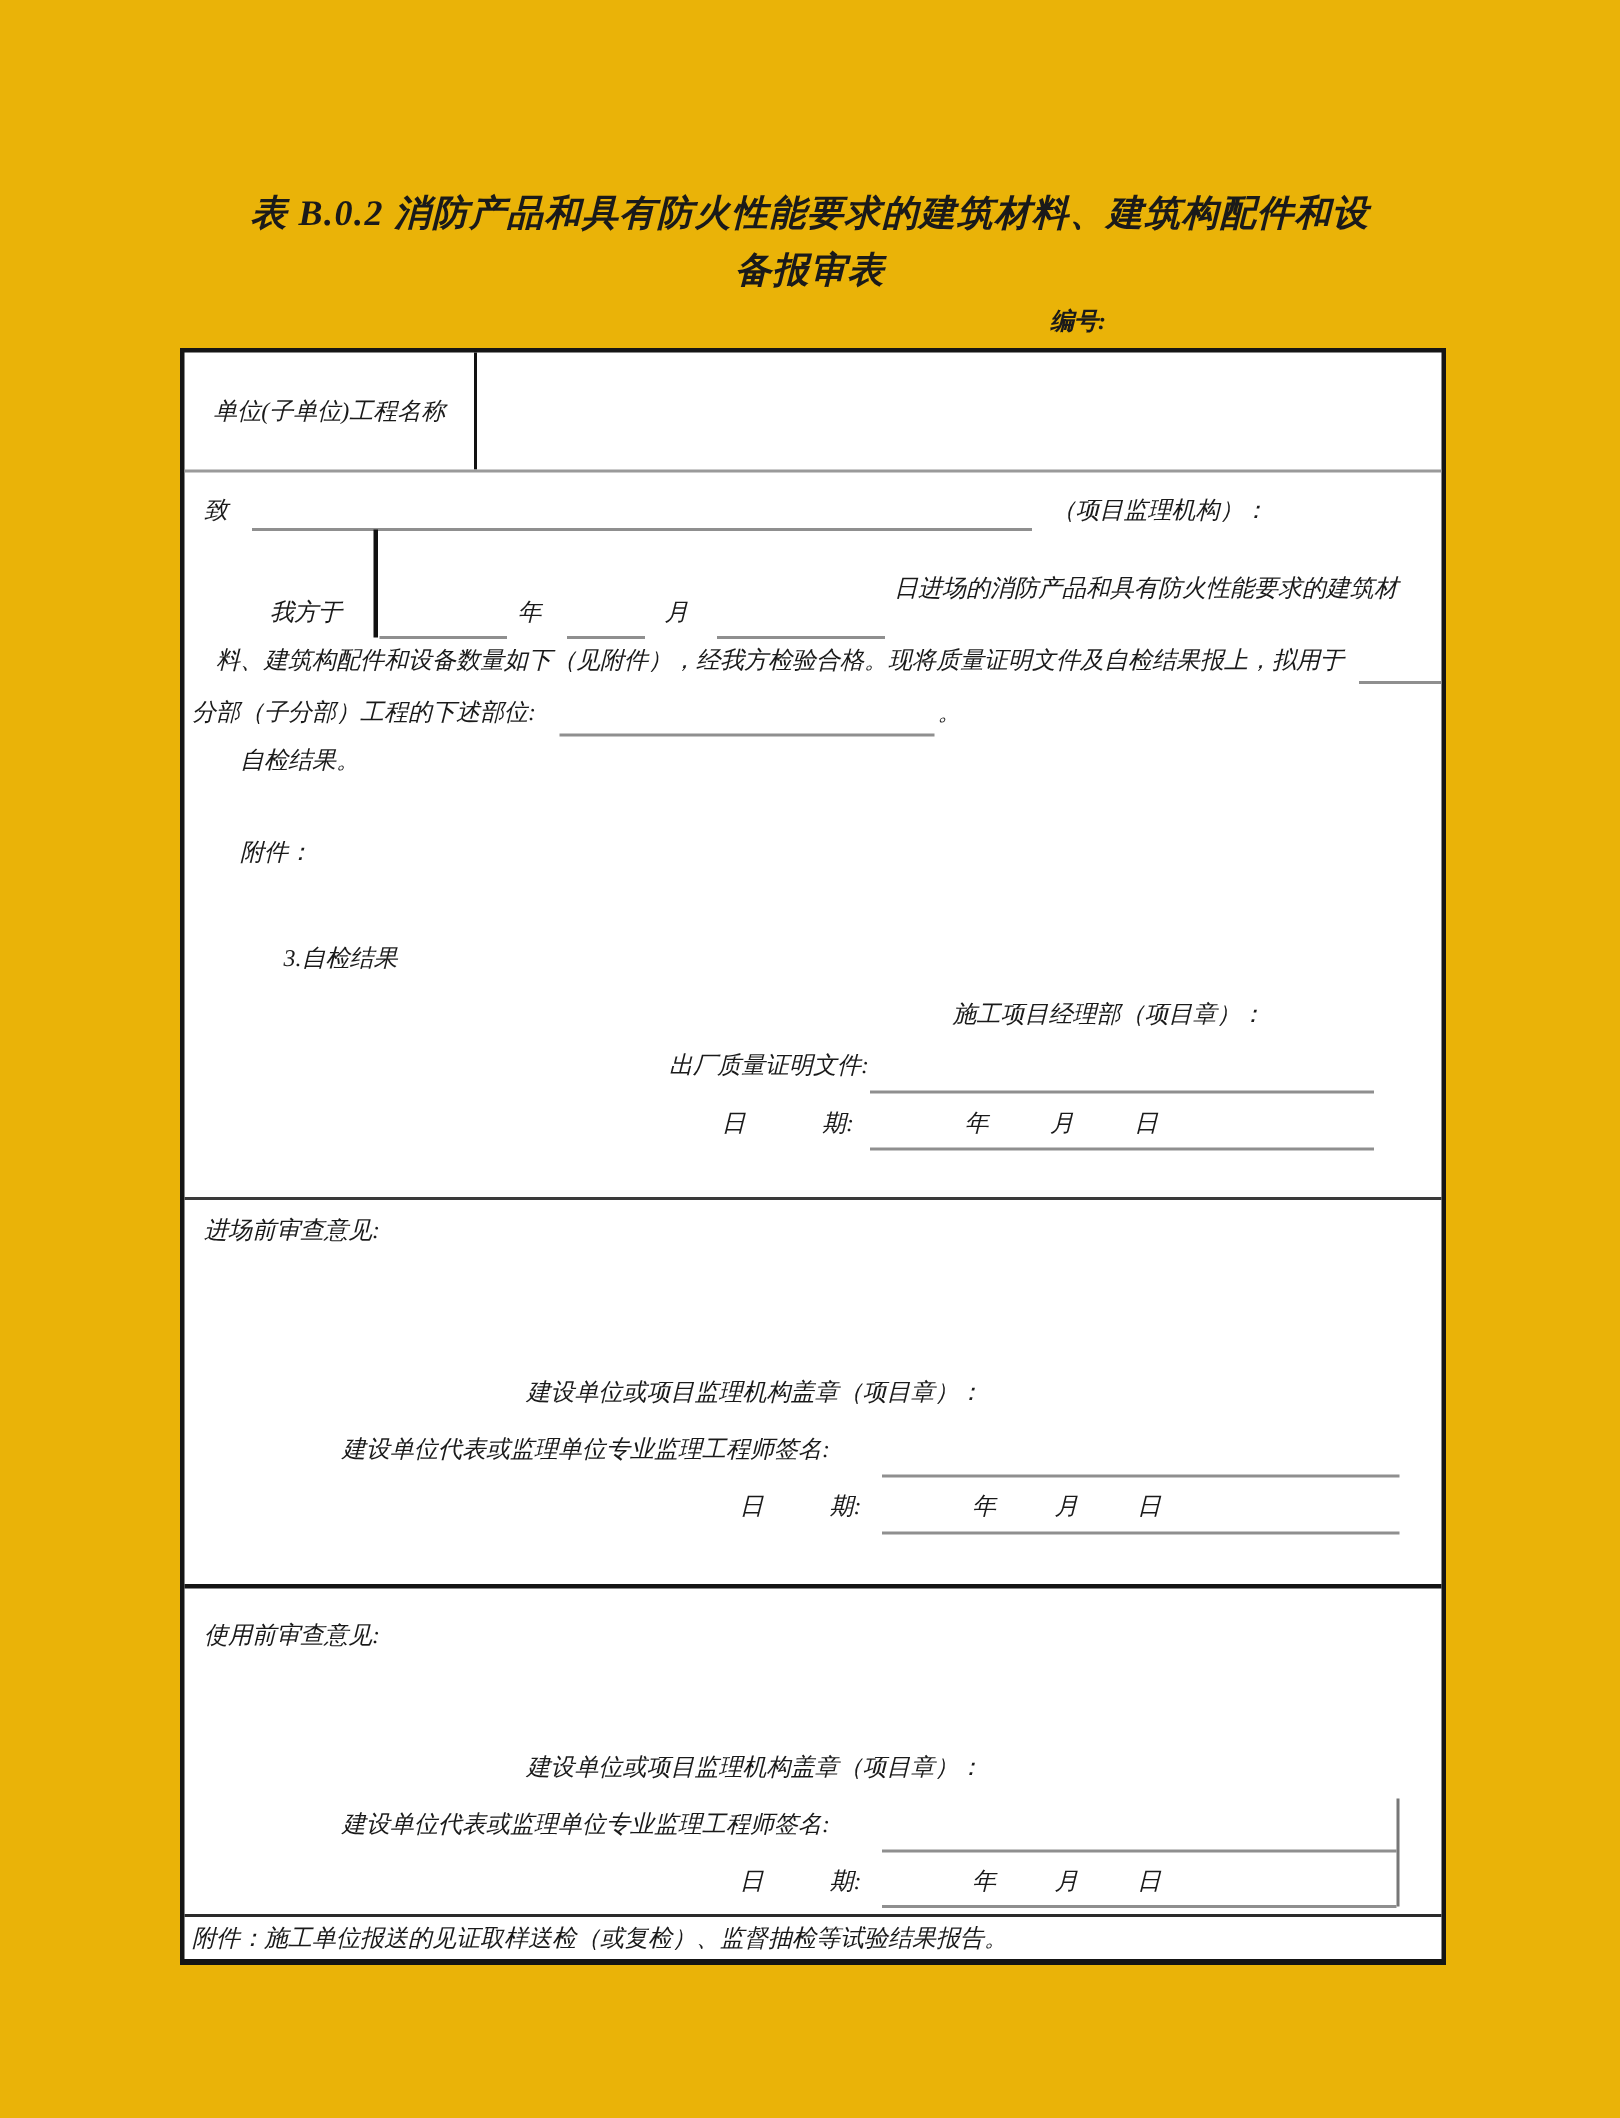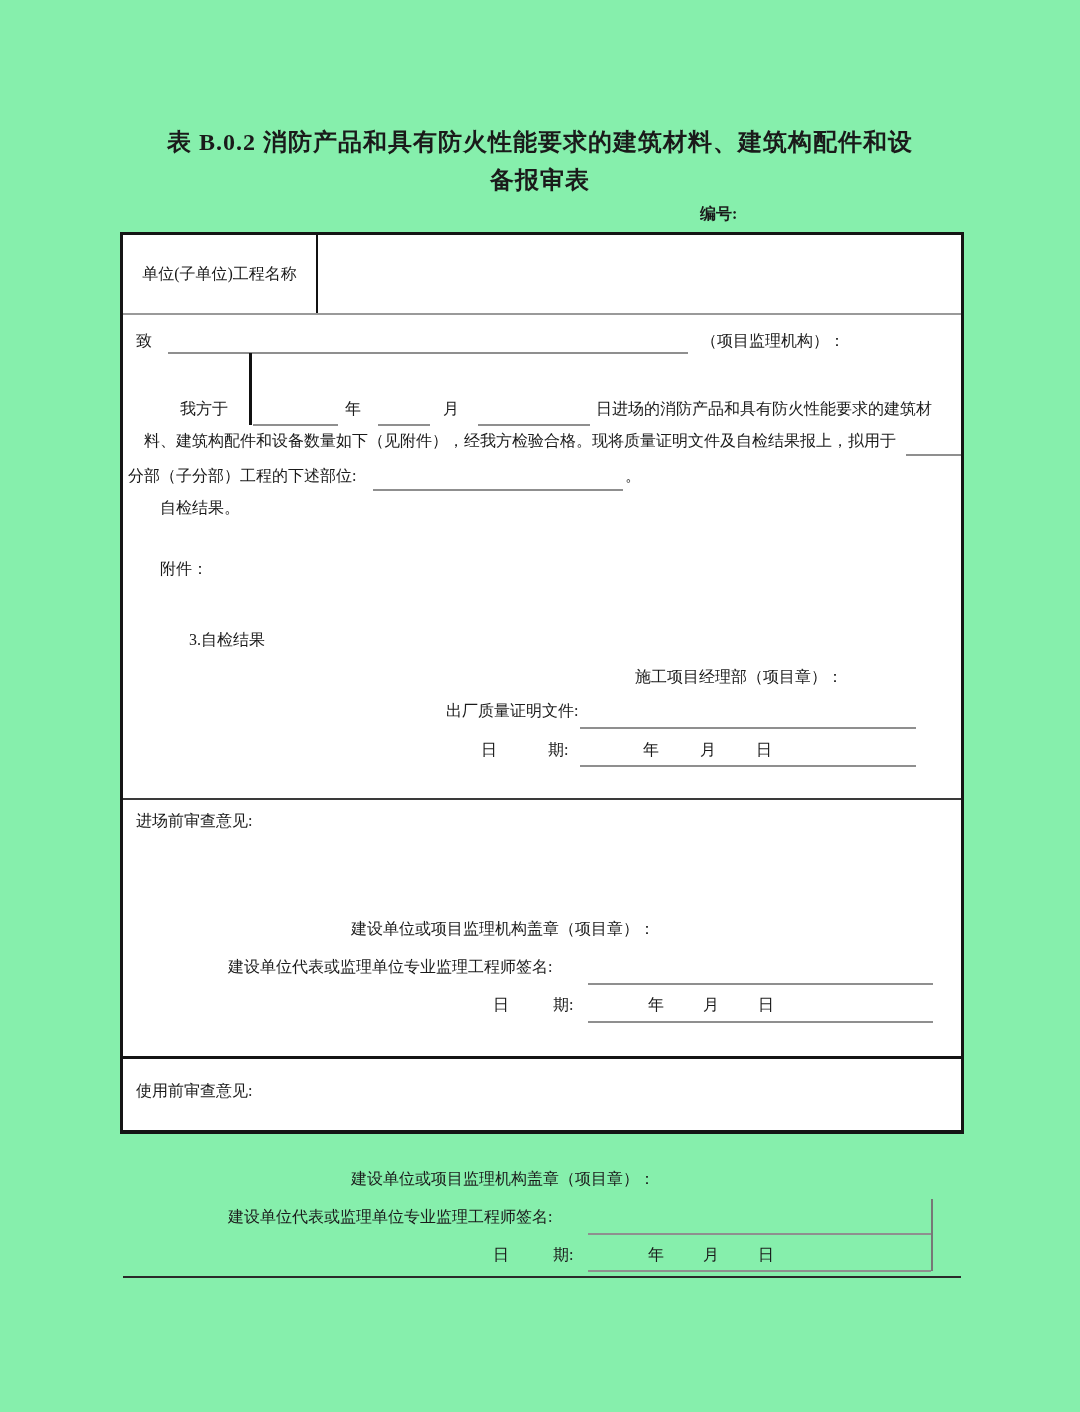--- a/index.html
+++ b/index.html
@@ -1,23 +1,23 @@
 <!DOCTYPE html>
 <html><head>
 <meta charset="utf-8">
 <style>
   html,body{margin:0;padding:0;background:#ffffff;}
   .page{
-    position:relative;width:1080px;height:1412px;background:#86efac;
-    font-family:"Liberation Serif","DejaVu Serif",serif;color:#1a1a1a;overflow:hidden;
+    position:relative;width:1080px;height:1412px;background:#eab308;
+    font-family:"Liberation Serif","DejaVu Serif",serif;color:#1a1a1a;overflow:hidden;font-style:italic;
   }
   .title{position:absolute;left:0;width:100%;text-align:center;font-size:24px;font-weight:bold;letter-spacing:1px;}
   .doc-no{position:absolute;font-size:16px;font-weight:bold;}
   .form-table{
-    position:absolute;left:120px;top:232px;width:844px;height:902px;
+    position:absolute;left:120px;top:232px;width:844px;height:1078px;
     border:3px solid #151515;border-bottom-width:4px;box-sizing:border-box;background:#fff;
   }
   .abs{position:absolute;}
   .txt{position:absolute;font-size:16px;white-space:nowrap;line-height:1;}
   .hline{position:absolute;height:2px;background:#8f8f8f;}
   .divider{position:absolute;left:0;width:100%;background:#3a3a3a;}
   .vline{position:absolute;background:#111;}
   .cell-label{
     position:absolute;left:0;top:0;width:193px;height:78px;display:flex;
     align-items:center;justify-content:center;font-size:16px;
@@ -43,21 +43,21 @@
     <div class="hline" style="left:45px;top:117px;width:520px;"></div>
     <div class="txt" style="left:578px;top:98px;">（项目监理机构）：</div>
     <div class="vline" style="left:126px;top:118px;width:3px;height:72px;"></div>
 
     <div class="txt" style="left:57px;top:166px;">我方于</div>
     <div class="hline" style="left:130px;top:189px;width:85px;"></div>
     <div class="txt" style="left:222px;top:166px;">年</div>
     <div class="hline" style="left:255px;top:189px;width:52px;"></div>
     <div class="txt" style="left:320px;top:166px;">月</div>
     <div class="hline" style="left:355px;top:189px;width:112px;"></div>
-    <div class="txt" style="left:473px;top:166px;">日进场的消防产品和具有防火性能要求的建筑材</div>
+    <div class="txt" style="left:473px;top:150px;">日进场的消防产品和具有防火性能要求的建筑材</div>
 
     <div class="txt" style="left:5px;top:198px;margin-left:16px;">料、建筑构配件和设备数量如下（见附件），经我方检验合格。现将质量证明文件及自检结果报上，拟用于</div>
     <div class="hline" style="left:783px;top:219px;width:55px;"></div>
 
     <div class="txt" style="left:5px;top:233px;">分部（子分部）工程的下述部位:</div>
     <div class="hline" style="left:250px;top:254px;width:250px;"></div>
     <div class="txt" style="left:502px;top:233px;">。</div>
 
     <div class="txt" style="left:37px;top:265px;">自检结果。</div>
 
@@ -96,15 +96,16 @@
     <div class="vline" style="left:808px;top:964px;width:2px;height:72px;background:#777;"></div>
     <div class="txt" style="left:370px;top:1012px;">日</div>
     <div class="txt" style="left:430px;top:1012px;">期:</div>
     <div class="txt" style="left:525px;top:1012px;">年</div>
     <div class="txt" style="left:580px;top:1012px;">月</div>
     <div class="txt" style="left:635px;top:1012px;">日</div>
     <div class="hline" style="left:465px;top:1035px;width:343px;"></div>
 
     <div class="divider" style="top:1041px;height:2px;background:#2a2a2a;"></div>
 
+    <div class="txt" style="left:5px;top:1050px;">附件：施工单位报送的见证取样送检（或复检）、监督抽检等试验结果报告。</div>
 
   </div>
 </div>
 
 </body></html>

